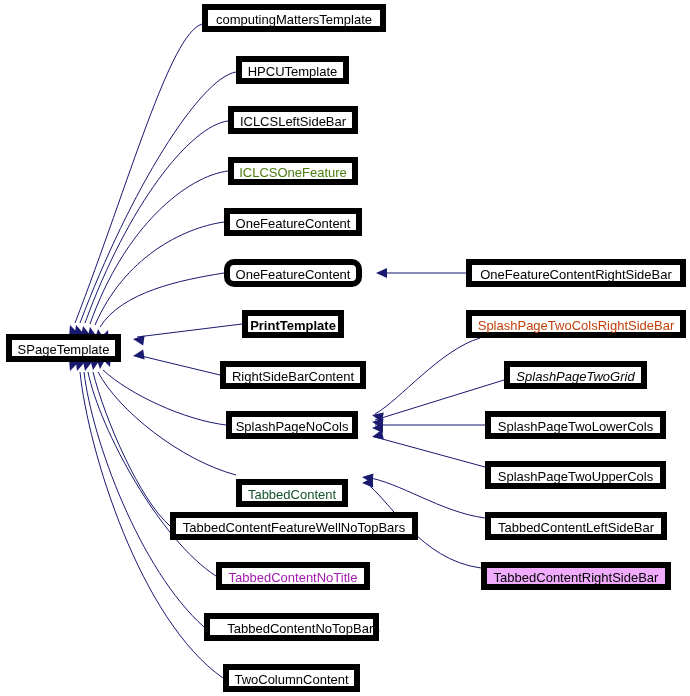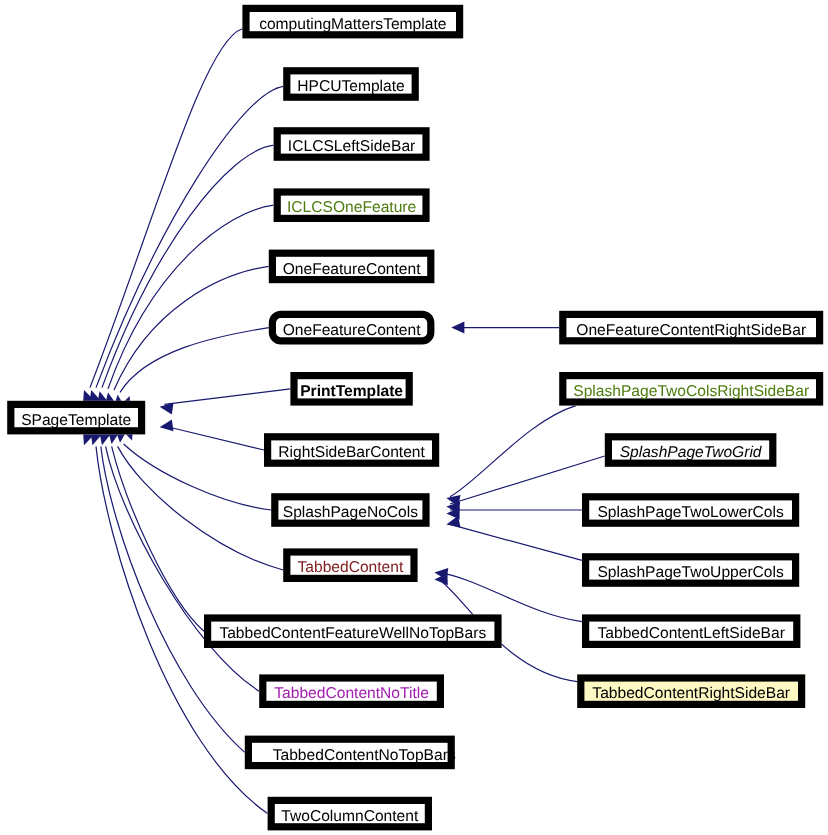--- a/index.html
+++ b/index.html
@@ -124,51 +124,51 @@
       </div>
       <div class="node-box" style="left: 242px; top: 310px; width: 102px; height: 28px; border-color: rgb(0, 0, 0); background: rgb(255, 255, 255); color: rgb(0, 0, 0); font-weight: bold;">
         <span class="node-label">PrintTemplate</span>
       </div>
       <div class="node-box" style="left: 220px; top: 361px; width: 146px; height: 28px; border-color: rgb(0, 0, 0); background: rgb(255, 255, 255); color: rgb(0, 0, 0);">
         <span class="node-label">RightSideBarContent</span>
       </div>
       <div class="node-box" style="left: 226px; top: 411px; width: 132px; height: 28px; border-color: rgb(0, 0, 0); background: rgb(255, 255, 255); color: rgb(0, 0, 0);">
         <span class="node-label">SplashPageNoCols</span>
       </div>
-      <div class="node-box" style="left: 236px; top: 457px; width: 112px; height: 28px; border-color: rgb(0, 0, 0); background: rgb(255, 255, 255); color: #7f1d1d;">
+      <div class="node-box" style="left: 236px; top: 479px; width: 112px; height: 28px; border-color: rgb(0, 0, 0); background: rgb(255, 255, 255); color: #14532d;">
         <span class="node-label">TabbedContent</span>
       </div>
       <div class="node-box" style="left: 170px; top: 512px; width: 248px; height: 28px; border-color: rgb(0, 0, 0); background: rgb(255, 255, 255); color: rgb(0, 0, 0);">
         <span class="node-label">TabbedContentFeatureWellNoTopBars</span>
       </div>
       <div class="node-box" style="left: 216px; top: 562px; width: 154px; height: 28px; border-color: rgb(0, 0, 0); background: rgb(255, 255, 255); color: #a21caf;">
         <span class="node-label">TabbedContentNoTitle</span>
       </div>
       <div class="node-box" style="left: 204px; top: 613px; width: 175px; height: 28px; border-color: rgb(0, 0, 0); background: rgb(255, 255, 255); color: rgb(0, 0, 0); padding-left: 24px;">
         <span class="node-label">TabbedContentNoTopBars</span>
       </div>
       <div class="node-box" style="left: 223px; top: 664px; width: 137px; height: 28px; border-color: rgb(0, 0, 0); background: rgb(255, 255, 255); color: rgb(0, 0, 0);">
         <span class="node-label">TwoColumnContent</span>
       </div>
       <div class="node-box" style="left: 466px; top: 259px; width: 220px; height: 28px; border-color: rgb(0, 0, 0); background: rgb(255, 255, 255); color: rgb(0, 0, 0);">
         <span class="node-label">OneFeatureContentRightSideBar</span>
       </div>
-      <div class="node-box" style="left: 466px; top: 310px; width: 220px; height: 28px; border-color: rgb(0, 0, 0); background: rgb(255, 255, 255); color: #4d7c0f;">
+      <div class="node-box" style="left: 466px; top: 310px; width: 220px; height: 28px; border-color: rgb(0, 0, 0); background: rgb(255, 255, 255); color: #c2410c;">
         <span class="node-label">SplashPageTwoColsRightSideBar</span>
       </div>
       <div class="node-box" style="left: 504px; top: 361px; width: 143px; height: 28px; border-color: rgb(0, 0, 0); background: rgb(255, 255, 255); color: rgb(0, 0, 0); font-style: italic;">
         <span class="node-label">SplashPageTwoGrid</span>
       </div>
       <div class="node-box" style="left: 485px; top: 411px; width: 181px; height: 28px; border-color: rgb(0, 0, 0); background: rgb(255, 255, 255); color: rgb(0, 0, 0);">
         <span class="node-label">SplashPageTwoLowerCols</span>
       </div>
       <div class="node-box" style="left: 485px; top: 461px; width: 181px; height: 28px; border-color: rgb(0, 0, 0); background: rgb(255, 255, 255); color: rgb(0, 0, 0);">
         <span class="node-label">SplashPageTwoUpperCols</span>
       </div>
       <div class="node-box" style="left: 485px; top: 512px; width: 182px; height: 28px; border-color: rgb(0, 0, 0); background: rgb(255, 255, 255); color: rgb(0, 0, 0);">
         <span class="node-label">TabbedContentLeftSideBar</span>
       </div>
-      <div class="node-box" style="left: 481px; top: 562px; width: 190px; height: 28px; border-color: rgb(0, 0, 0); background: #fef9c3; color: rgb(0, 0, 0);">
+      <div class="node-box" style="left: 481px; top: 562px; width: 190px; height: 28px; border-color: rgb(0, 0, 0); background: #f0abfc; color: rgb(0, 0, 0);">
         <span class="node-label">TabbedContentRightSideBar</span>
       </div>
     </div>
 
 </div>
 
 </body></html>

